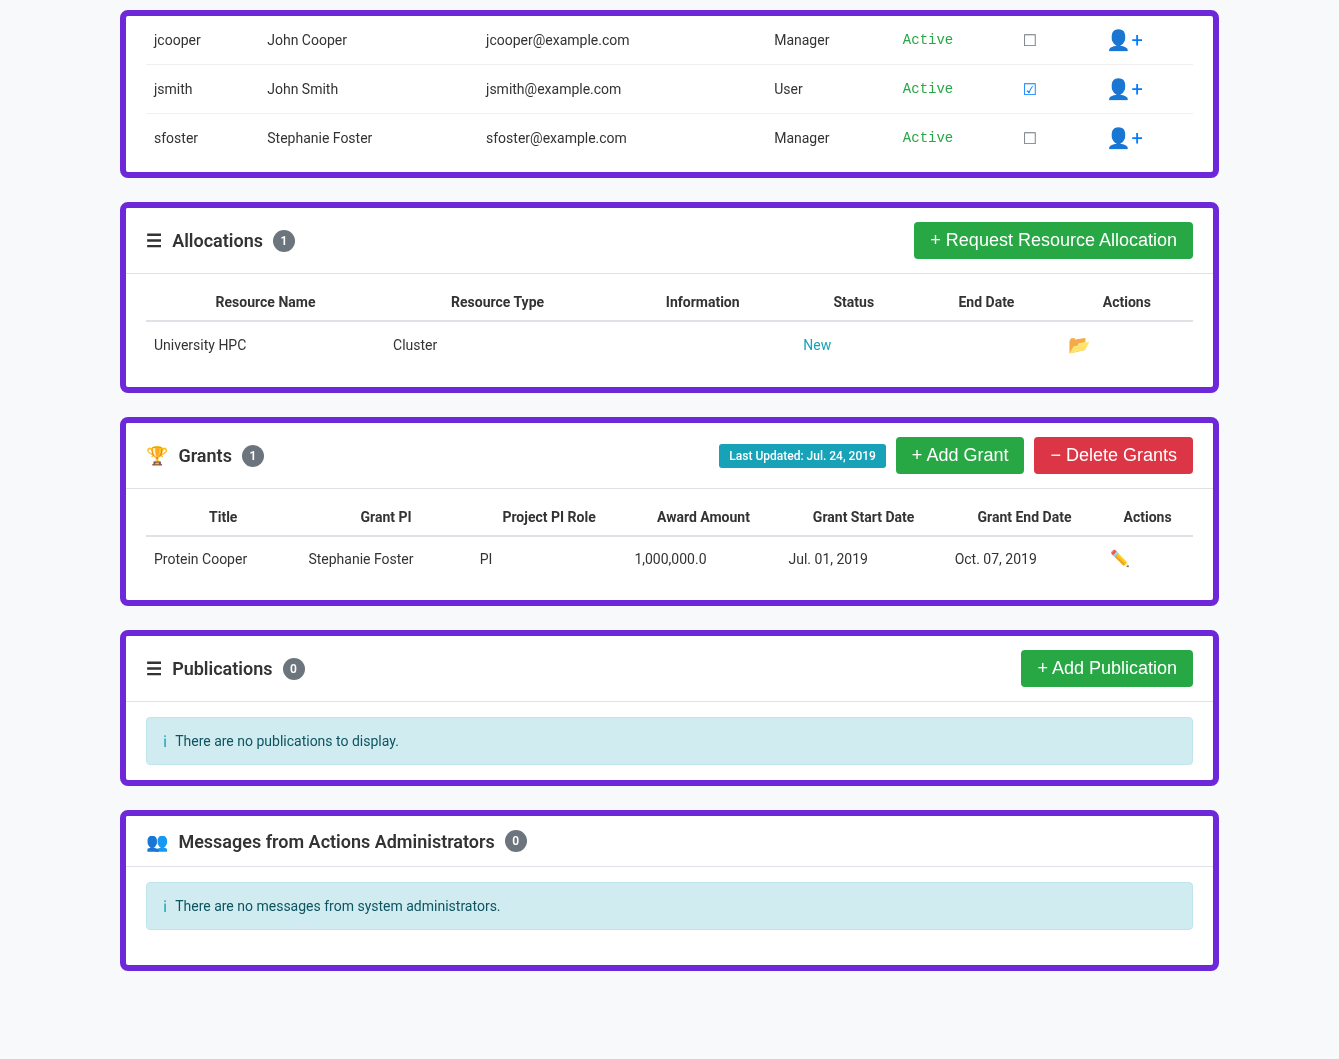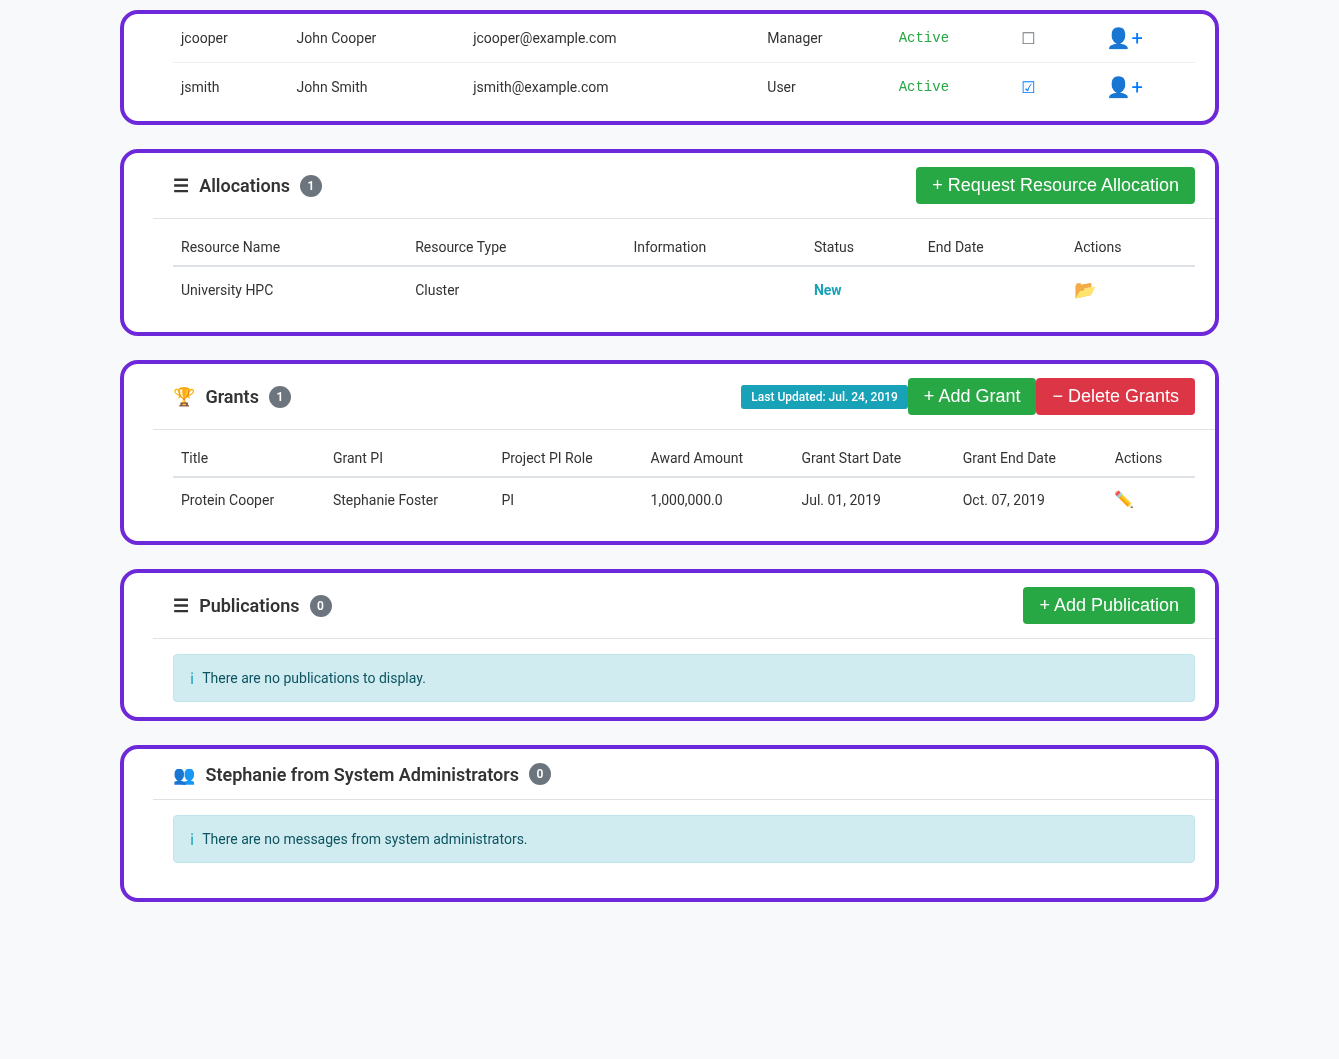--- a/index.html
+++ b/index.html
@@ -11,25 +11,24 @@
     }
     .page-wrapper {
       max-width: 1139px;
       margin: 0 auto;
       padding: 10px 20px 40px;
     }
 
     
     .card {
       background: #fff;
-      border: 4px solid #6d28d9;
-      border-radius: 18px;
+      border: 6px solid #6d28d9;
+      border-radius: 8px;
       margin-bottom: 24px;
       overflow: hidden;
-      padding-left: 29px;
     }
     .card-header {
       display: flex;
       align-items: center;
       justify-content: space-between;
       padding: 14px 20px;
       background: #fff;
       border-bottom: 1px solid #dee2e6;
     }
     .card-header-left {
@@ -90,42 +89,42 @@
     
     .data-table {
       width: 100%;
       border-collapse: collapse;
       padding: 0 10px;
     }
     .table-wrapper {
       padding: 10px 20px 20px;
     }
     .data-table th {
-      text-align: left;
+      text-align: center;
       padding: 10px 8px;
-      font-weight: 400;
+      font-weight: 700;
       color: #333;
       border-bottom: 2px solid #dee2e6;
     }
     .data-table td {
       padding: 12px 8px;
       border-bottom: 1px solid #f0f0f0;
       vertical-align: middle;
     }
     .data-table tr:last-child td {
       border-bottom: none;
     }
 
     
     .users-table-top {
       padding: 0 20px 10px;
     }
 
     .text-active { color: #28a745; font-weight: 500; font-family: Liberation Mono, monospace; }
-    .text-new { color: #17a2b8; font-weight: 700; }
+    .text-new { color: #17a2b8; font-weight: 400; }
 
     .checkbox-cell {
       color: #6c757d;
       font-size: 16px;
     }
     .checkbox-checked { color: #007bff; }
 
     .user-action-icon {
       color: #007bff;
       font-size: 20px;
@@ -153,20 +152,21 @@
       align-items: center;
       gap: 8px;
       font-size: 14px;
     }
     .info-icon { color: #17a2b8; font-size: 16px; }
 
     
     .grants-header-right {
       display: flex;
       align-items: center;
+      gap: 10px;
     }
 
     
     .messages-section {
       margin-bottom: 24px;
     }
   </style>
 </head>
 <body>
 
@@ -188,20 +188,32 @@
               <span class="user-action-icon">👤+</span>
             </td>
           </tr>
           <tr>
             <td>jsmith</td>
             <td>John Smith</td>
             <td>jsmith@example.com</td>
             <td>User</td>
             <td class="text-active">Active</td>
             <td class="checkbox-cell checkbox-checked">☑</td>
+            <td></td>
+            <td>
+              <span class="user-action-icon">👤+</span>
+            </td>
+          </tr>
+          <tr>
+            <td>sfoster</td>
+            <td>Stephanie Foster</td>
+            <td>sfoster@example.com</td>
+            <td>Manager</td>
+            <td class="text-active">Active</td>
+            <td class="checkbox-cell">☐</td>
             <td></td>
             <td>
               <span class="user-action-icon">👤+</span>
             </td>
           </tr>
         </tbody>
       </table>
     </div>
   </div>
 
@@ -297,21 +309,21 @@
     <div class="info-alert">
       <span class="info-icon">ℹ</span>
       <span>There are no publications to display.</span>
     </div>
   </div>
 
   <div class="card messages-section">
     <div class="card-header">
       <div class="card-header-left">
         <span class="section-icon">👥</span>
-        <span>Stephanie from System Administrators</span>
+        <span>Messages from Actions Administrators</span>
         <span class="badge">0</span>
       </div>
     </div>
     <div class="info-alert">
       <span class="info-icon">ℹ</span>
       <span>There are no messages from system administrators.</span>
     </div>
     <div style="height: 20px;"></div>
   </div>
 

